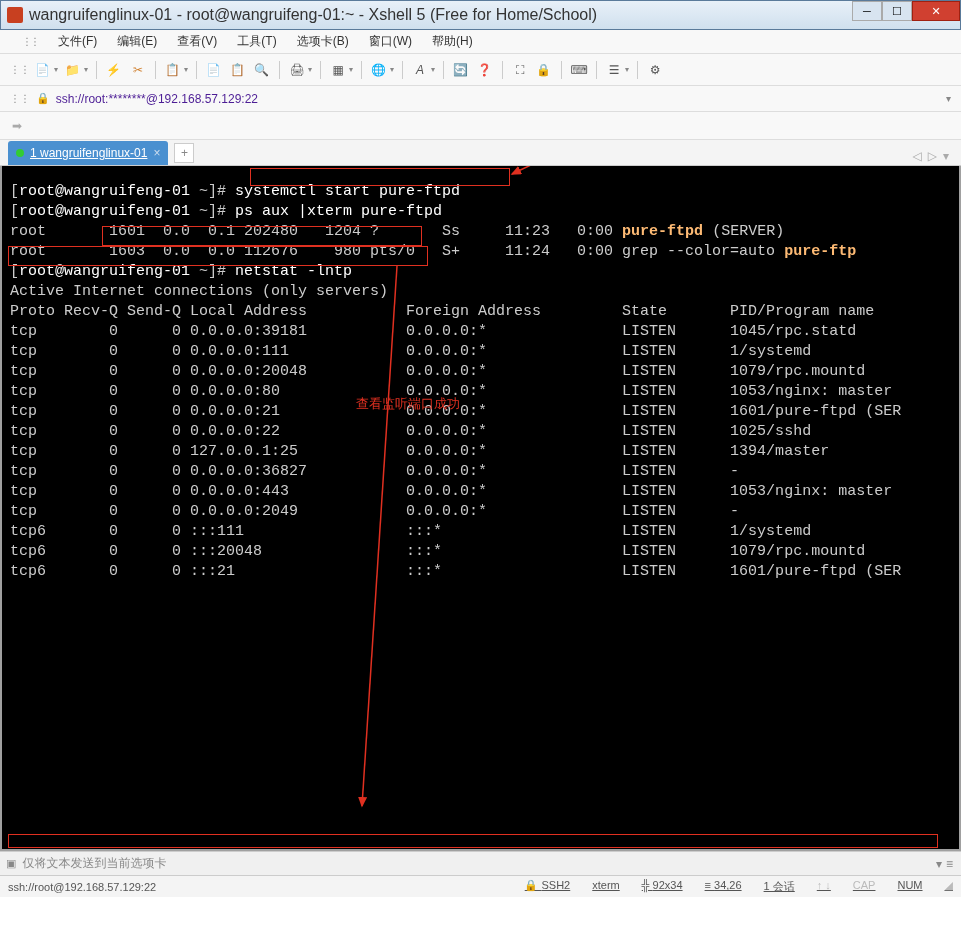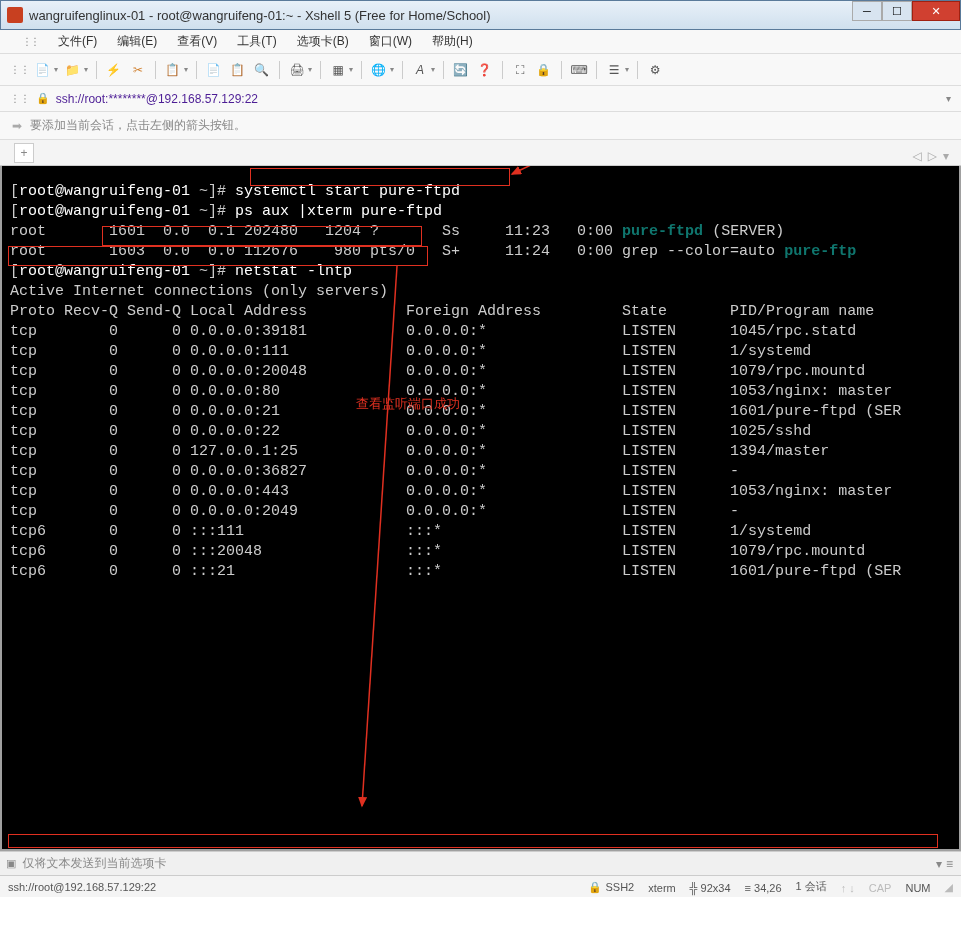--- a/index.html
+++ b/index.html
@@ -1,21 +1,21 @@
 <!DOCTYPE html>
 <html><head>
 <meta charset="utf-8">
 <style>
 * { margin: 0; padding: 0; box-sizing: border-box; }
 body { font-family: "Microsoft YaHei", Tahoma, sans-serif; font-size: 12px; background: #fff; width: 961px; height: 929px; overflow: hidden; position: relative; }
 
 
 .titlebar { height: 30px; background: linear-gradient(#e8f0f8, #d0e0ee); border: 1px solid #5a7a9a; display: flex; align-items: center; padding-left: 6px; position: relative; }
 .titlebar-icon { width: 16px; height: 16px; background: #c84020; border-radius: 2px; margin-right: 6px; }
-.titlebar-text { color: #333; font-size: 13px; }
+.titlebar-text { color: #333; font-size: 16px; }
 .win-controls { position: absolute; right: 0; top: 0; display: flex; }
 .win-btn { width: 30px; height: 20px; display: flex; align-items: center; justify-content: center; font-size: 11px; cursor: pointer; }
 .win-min { background: #d8e4f0; border: 1px solid #aaa; }
 .win-max { background: #d8e4f0; border: 1px solid #aaa; }
 .win-close { background: #d04030; color: #fff; border: 1px solid #a02010; width: 48px; }
 
 
 .menubar { height: 24px; background: #f8f8f8; border-bottom: 1px solid #ddd; display: flex; align-items: center; padding-left: 10px; gap: 4px; }
 .menubar span { padding: 2px 8px; cursor: pointer; color: #333; }
 .menubar .dots { margin-left: 4px; cursor: move; color: #888; font-size: 10px; letter-spacing: -2px; }
@@ -43,36 +43,36 @@
 .tab { height: 24px; background: #4a90d0; color: #fff; display: flex; align-items: center; padding: 0 8px; border-radius: 3px 3px 0 0; font-size: 12px; gap: 6px; cursor: pointer; }
 .tab-dot { width: 8px; height: 8px; background: #3c3; border-radius: 50%; }
 .tab-close { color: #cde; font-size: 12px; cursor: pointer; }
 .tab-add { width: 20px; height: 20px; border: 1px solid #ccc; margin-left: 6px; display: flex; align-items: center; justify-content: center; cursor: pointer; color: #888; background: #fff; margin-bottom: 2px; }
 .tab-nav { position: absolute; right: 10px; display: flex; gap: 2px; color: #aaa; }
 .tab-nav span { cursor: pointer; padding: 2px; }
 
 
 .terminal { background: #000; color: #ccc; font-family: "Courier New", monospace; font-size: 15px; line-height: 20px; padding: 16px 8px; height: 685px; overflow: hidden; position: relative; white-space: pre; border: 2px solid #a0a0a0; border-top: none; }
 .tw { color: #fff; }
-.tr { color: #0f766e; font-weight: bold; }
+.tr { color: #fdba74; font-weight: bold; }
 
 
 .redbox { position: absolute; border: 1px solid #e03020; pointer-events: none; }
 .annotation2 { position: absolute; left: 354px; top: 228px; color: #e03020; font-size: 13px; font-family: "Microsoft YaHei", sans-serif; }
 .arrow-svg { position: absolute; pointer-events: none; }
 
 
 .inputbar { height: 24px; background: #f0f0f0; border-top: 1px solid #ccc; display: flex; align-items: center; padding-left: 6px; gap: 6px; position: relative; }
 .input-icon { color: #888; font-size: 11px; }
 .input-text { color: #888; font-size: 12px; }
 .input-right { position: absolute; right: 8px; display: flex; gap: 4px; color: #888; }
 
 
 .statusbar { height: 22px; background: #f4f4f4; border-top: 1px solid #ccc; display: flex; align-items: center; padding: 0 8px; font-size: 11px; color: #555; position: relative; }
-.status-right { position: absolute; right: 8px; display: flex; gap: 14px; align-items: flex-end; }
+.status-right { position: absolute; right: 8px; display: flex; gap: 22px; align-items: flex-start; text-decoration: underline; }
 </style>
 </head>
 <body>
 
 <div class="titlebar">
   <div class="titlebar-icon"></div>
   <div class="titlebar-text">wangruifenglinux-01 - root@wangruifeng-01:~ - Xshell 5 (Free for Home/School)</div>
   <div class="win-controls">
     <div class="win-btn win-min">─</div>
     <div class="win-btn win-max">☐</div>
@@ -138,24 +138,28 @@
 
 <div class="addressbar">
   <span class="dots" style="color:#888;font-size:10px;">⋮⋮</span>
   <span class="lock-icon">🔒</span>
   <span class="addr-text">ssh://root:********@192.168.57.129:22</span>
   <span class="addr-dd">▾</span>
 </div>
 
 <div class="hintbar">
   <span class="hint-icon">➡</span>
-  <span class="hint-text">要添加当前会话，点击左侧的箭头按钮。</span>
 </div>
 
 <div class="tabbar">
+  <div class="tab">
+    <span class="tab-dot"></span>
+    <span style="text-decoration:underline;">1 wangruifenglinux-01</span>
+    <span class="tab-close">×</span>
+  </div>
   <div class="tab-add">+</div>
   <div class="tab-nav">
     <span>◁</span>
     <span>▷</span>
     <span>▾</span>
   </div>
 </div>
 
 <div class="terminal" id="term"><div>[<span class="tw">root@wangruifeng-01</span> ~]# <span class="tw">systemctl start pure-ftpd</span>
 [<span class="tw">root@wangruifeng-01</span> ~]# <span class="tw">ps aux |xterm pure-ftpd</span>

